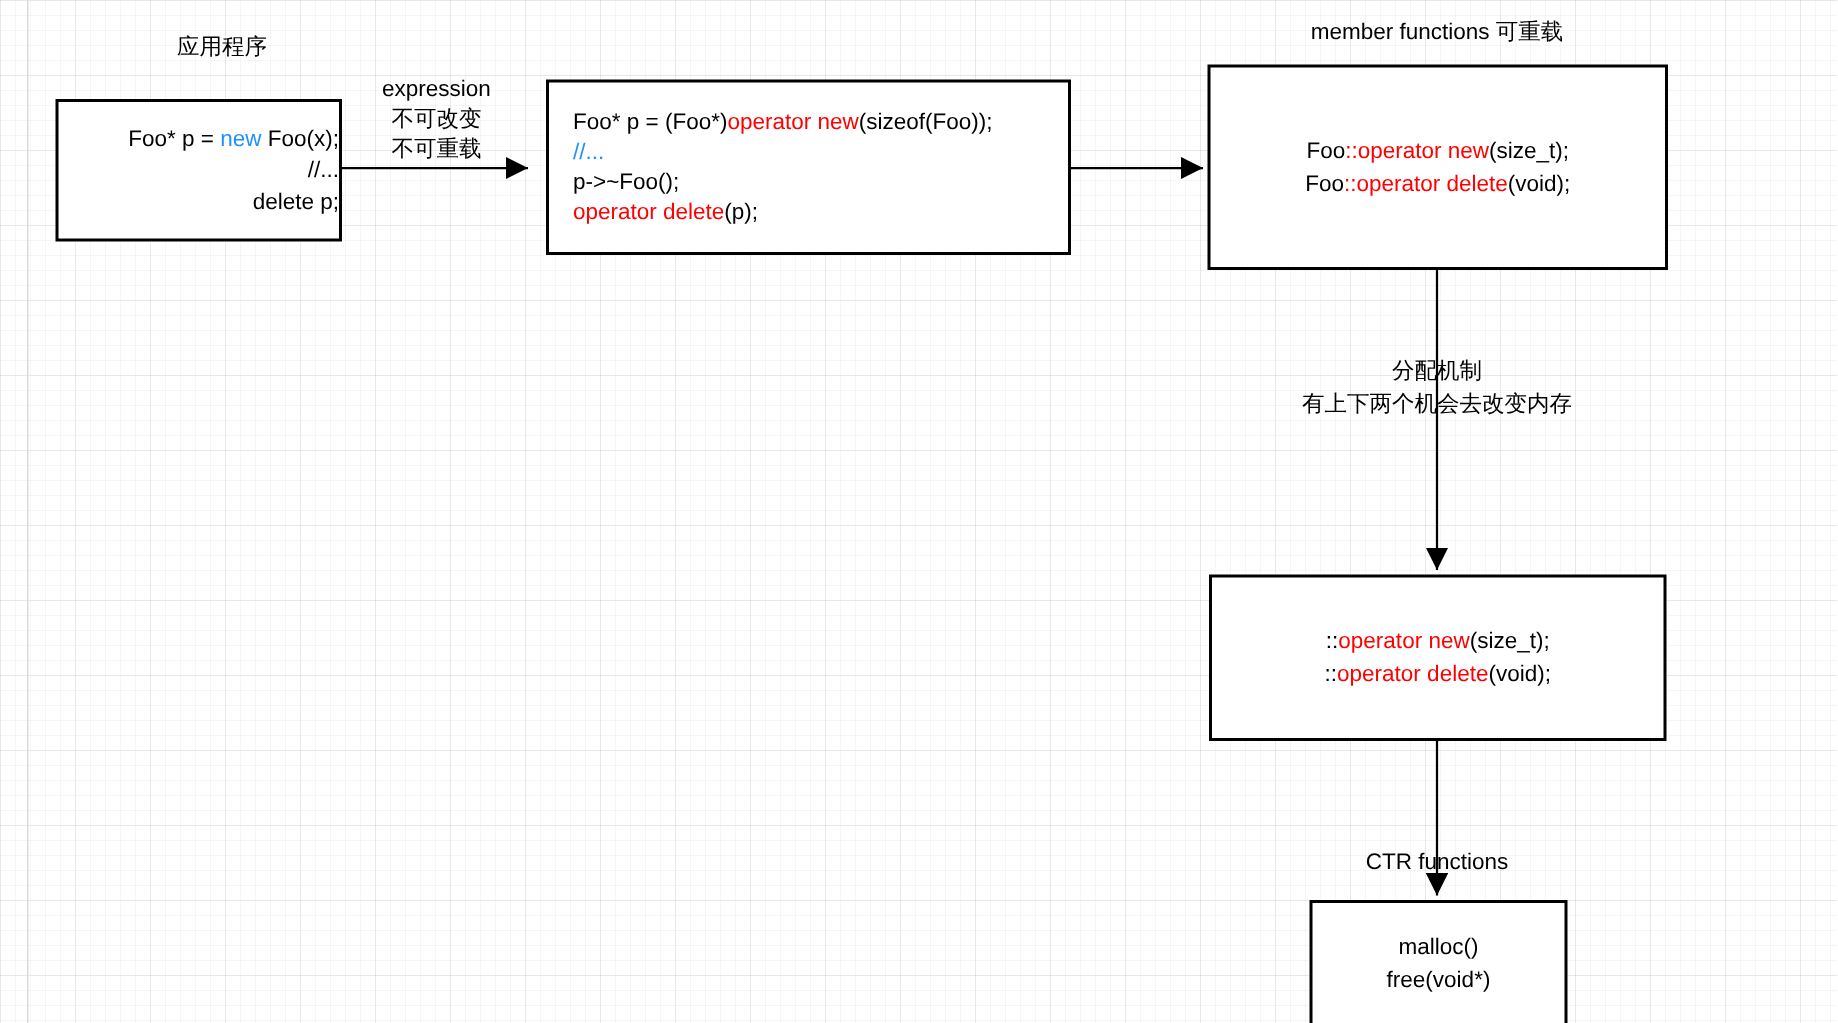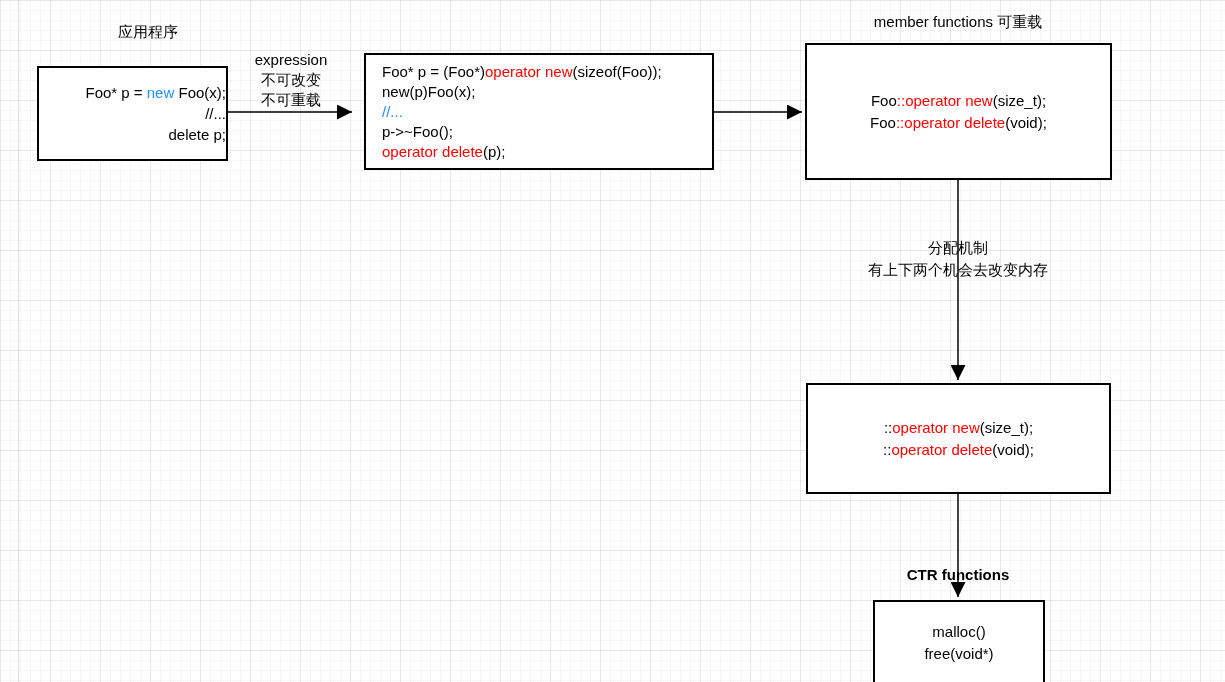--- a/index.html
+++ b/index.html
@@ -40,21 +40,21 @@
   #box-expanded{left:364px;top:53px;width:350px;height:117px;line-height:20px;padding-left:16px;text-align:left;}
   #box-member{left:805px;top:43px;width:307px;height:137px;line-height:22px;text-align:center;}
   #box-global{left:806px;top:383px;width:305px;height:111px;line-height:22px;text-align:center;}
   #box-ctr{left:873px;top:600px;width:172px;height:86px;line-height:22px;text-align:center;}
 
   #lbl-app{left:88px;top:22px;width:120px;}
   #lbl-expression{left:231px;top:50px;width:120px;}
   #lbl-member{left:808px;top:12px;width:300px;}
   #lbl-between{left:790px;top:237px;width:336px;line-height:22px;}
   #lbl-global{left:788px;top:348px;width:340px;}
-  #lbl-ctr{left:858px;top:565px;width:200px;font-weight:bold;}
+  #lbl-ctr{left:858px;top:565px;width:200px;}
 </style>
 </head>
 <body>
 
 <div class="canvas">
 
   <div class="page-edge"></div>
 
   <svg class="arrows" width="1225" height="682">
     <defs>
@@ -77,21 +77,20 @@
   </div>
 
   <div class="label" id="lbl-expression">
     <div>expression</div>
     <div>不可改变</div>
     <div>不可重载</div>
   </div>
 
   <div class="box" id="box-expanded">
     <div class="line"><span class="seg-black">Foo* p = (Foo*)</span><span class="seg-red">operator new</span><span class="seg-black">(sizeof(Foo));</span></div>
-    <div class="line"><span class="seg-black">new(p)Foo(x);</span></div>
     <div class="line"><span class="seg-blue">//...</span></div>
     <div class="line"><span class="seg-black">p-&gt;~Foo();</span></div>
     <div class="line"><span class="seg-red">operator delete</span><span class="seg-black">(p);</span></div>
   </div>
 
   <div class="label" id="lbl-member">member functions 可重载</div>
 
   <div class="box" id="box-member">
     <div class="line"><span class="seg-black">Foo</span><span class="seg-red">::operator new</span><span class="seg-black">(size_t);</span></div>
     <div class="line"><span class="seg-black">Foo</span><span class="seg-red">::operator delete</span><span class="seg-black">(void);</span></div>

